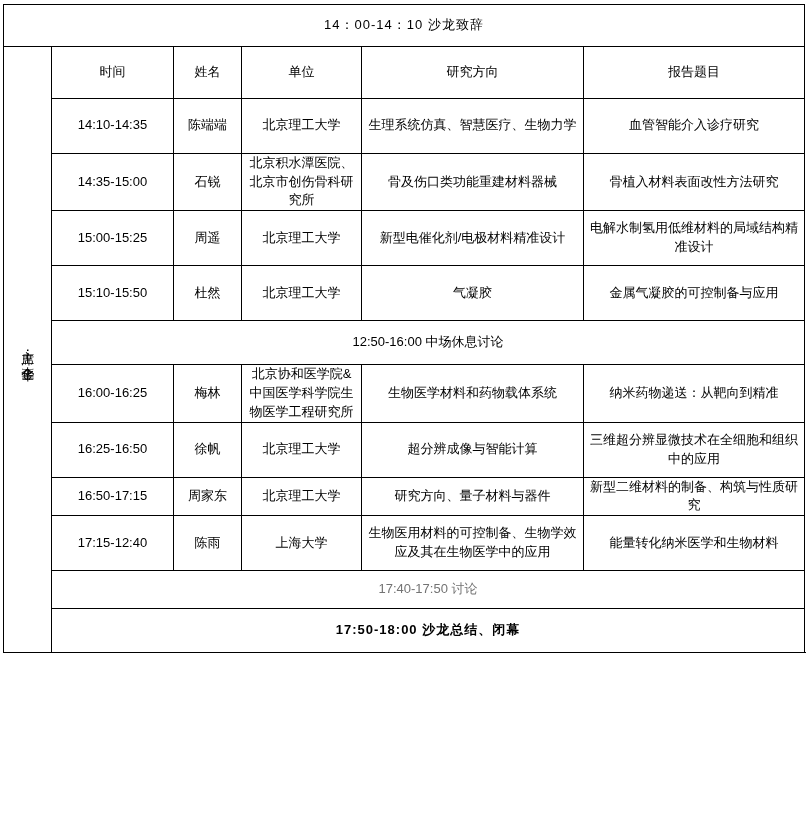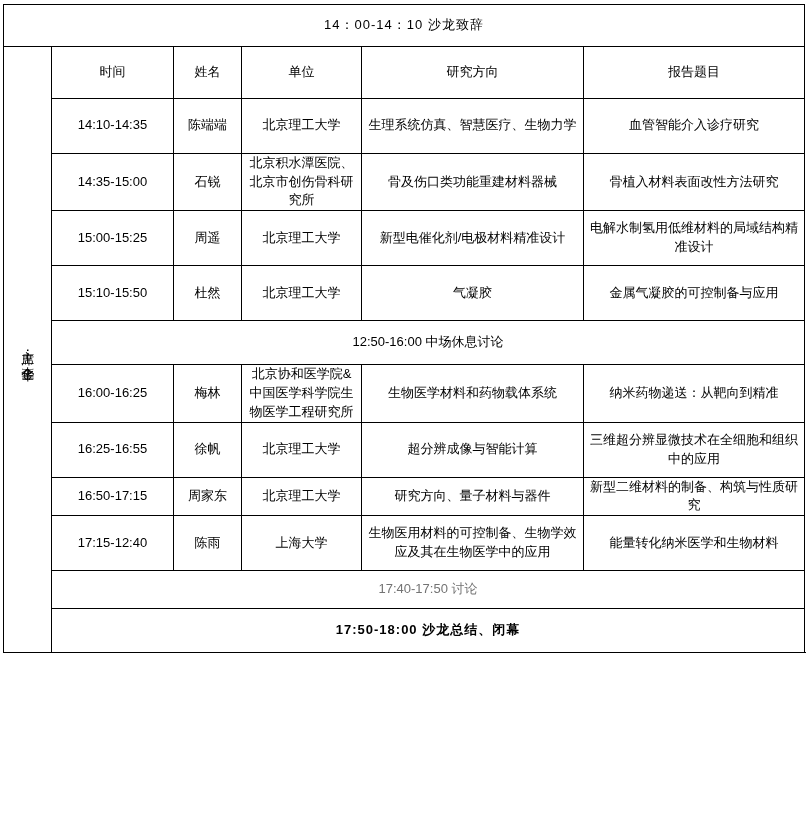--- a/index.html
+++ b/index.html
@@ -147,21 +147,21 @@
       </tr>
 
       <tr class="row-tall">
         <td>16:00-16:25</td>
         <td>梅林</td>
         <td>北京协和医学院&amp;中国医学科学院生物医学工程研究所</td>
         <td>生物医学材料和药物载体系统</td>
         <td>纳米药物递送：从靶向到精准</td>
       </tr>
       <tr class="row-tall">
-        <td>16:25-16:55</td>
+        <td>16:25-16:50</td>
         <td>徐帆</td>
         <td>北京理工大学</td>
         <td>超分辨成像与智能计算</td>
         <td>三维超分辨显微技术在全细胞和组织中的应用</td>
       </tr>
       <tr>
         <td>16:50-17:15</td>
         <td>周家东</td>
         <td>北京理工大学</td>
         <td>研究方向、量子材料与器件</td>

